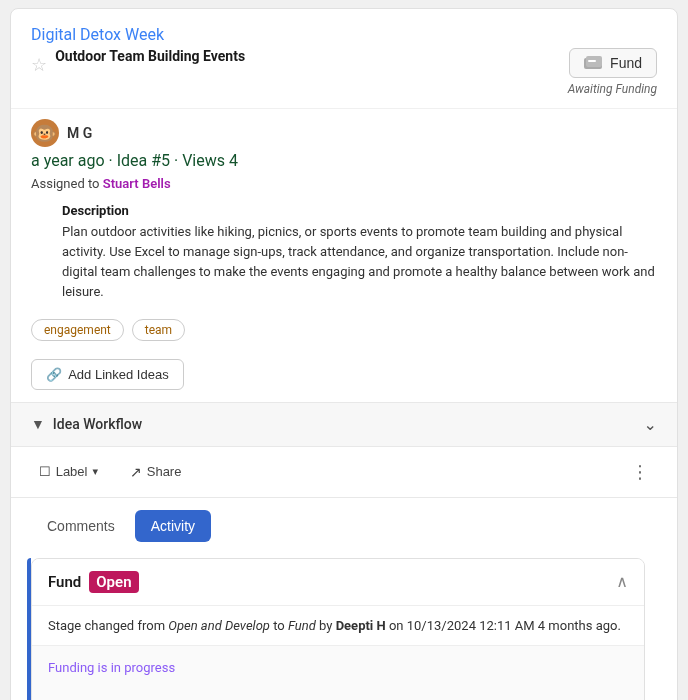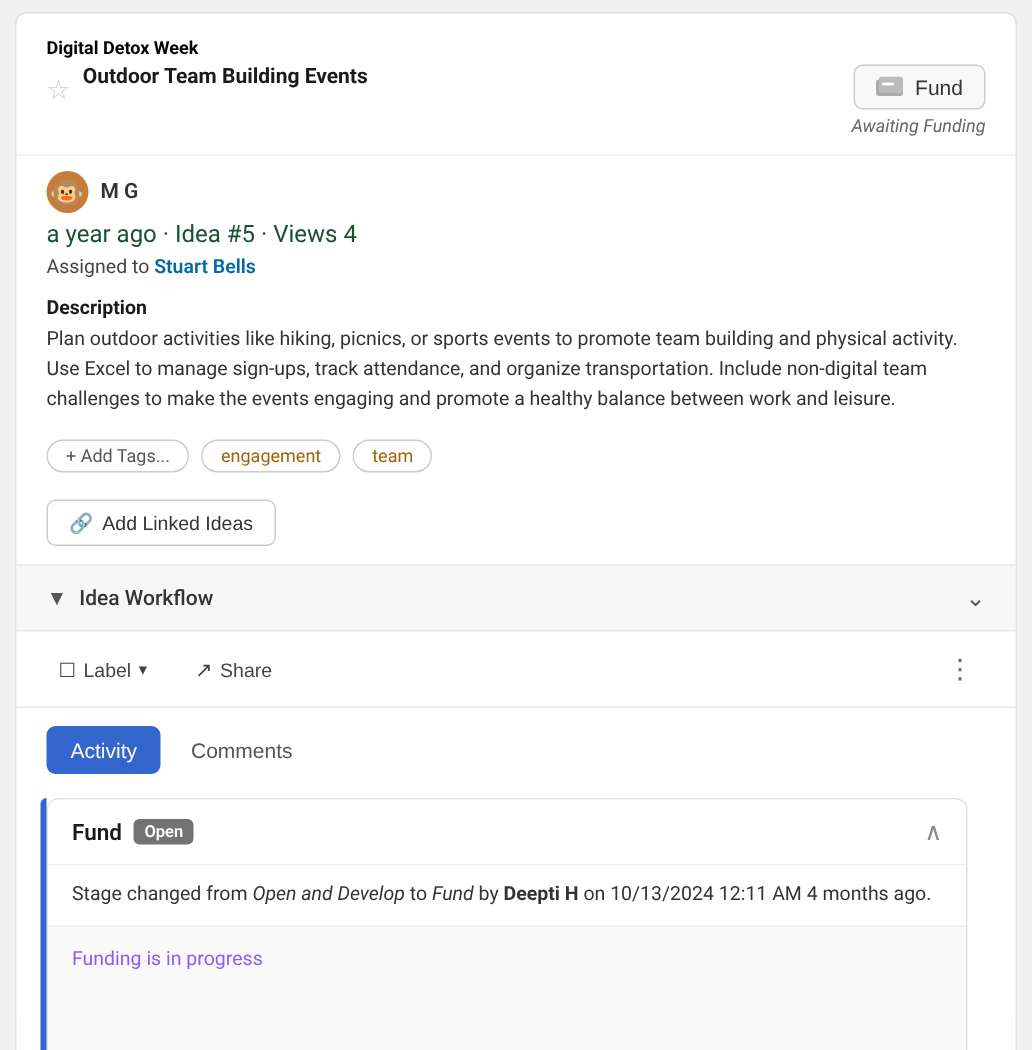--- a/index.html
+++ b/index.html
@@ -19,24 +19,23 @@
       width: 668px;
       min-height: 688px;
       overflow: hidden;
       position: relative;
     }
     .header-section {
       padding: 16px 20px 12px 20px;
       border-bottom: 1px solid #f0f0f0;
     }
     .category-label {
-      font-size: 12px;
-      color: #000000;
+      font-size: 16px;
+      color: #3b82f6;
       margin-bottom: 4px;
-      font-weight: bold;
     }
     .title-row {
       display: flex;
       align-items: flex-start;
       justify-content: space-between;
     }
     .title-left {
       display: flex;
       align-items: flex-start;
       gap: 8px;
@@ -117,27 +116,28 @@
       color: #14532d;
       margin-bottom: 6px;
       padding-left: 0;
     }
     .assigned-row {
       font-size: 13px;
       color: #444;
       margin-bottom: 12px;
     }
     .assigned-link {
-      color: #0369a1;
+      color: #a21caf;
       font-weight: 600;
       text-decoration: none;
       cursor: pointer;
     }
     .description-section {
       padding: 0 20px 12px 20px;
+      margin-left: 31px;
     }
     .description-title {
       font-size: 13px;
       font-weight: 700;
       color: #1a1a1a;
       margin-bottom: 4px;
     }
     .description-text {
       font-size: 13px;
       color: #333;
@@ -273,23 +273,23 @@
       display: flex;
       align-items: center;
       gap: 8px;
     }
     .activity-card-title {
       font-size: 15px;
       font-weight: 600;
       color: #1a1a1a;
     }
     .open-badge {
-      background: #737373;
+      background: #be185d;
       color: #fff;
-      font-size: 11px;
+      font-size: 15px;
       font-weight: 600;
       padding: 2px 7px;
       border-radius: 4px;
     }
     .collapse-icon {
       color: #888;
       font-size: 16px;
       cursor: pointer;
     }
     .activity-card-body {
@@ -375,21 +375,20 @@
       <a class="assigned-link">Stuart Bells</a>
     </div>
   </div>
 
   <div class="description-section">
     <div class="description-title">Description</div>
     <div class="description-text">Plan outdoor activities like hiking, picnics, or sports events to promote team building and physical activity. Use Excel to manage sign-ups, track attendance, and organize transportation. Include non-digital team challenges to make the events engaging and promote a healthy balance between work and leisure.</div>
   </div>
 
   <div class="tags-section">
-    <span class="tag add-tag">+ Add Tags...</span>
     <span class="tag">engagement</span>
     <span class="tag">team</span>
   </div>
 
   <div class="linked-ideas-section">
     <button class="linked-ideas-btn">
       <span>🔗</span>
       <span>Add Linked Ideas</span>
     </button>
   </div>
@@ -409,22 +408,22 @@
       <span style="font-size:11px;">▾</span>
     </button>
     <button class="action-btn">
       <span style="font-size:14px;">↗</span>
       <span>Share</span>
     </button>
     <button class="more-btn">⋮</button>
   </div>
 
   <div class="tabs-section">
+    <button class="tab-btn">Comments</button>
     <button class="tab-btn active">Activity</button>
-    <button class="tab-btn">Comments</button>
   </div>
 
   <div class="activity-section">
     <div class="activity-card-wrapper">
       <div class="left-accent"></div>
       <div class="activity-card" style="margin-left: 4px;">
         <div class="activity-card-header">
           <div class="activity-card-header-left">
             <span class="activity-card-title">Fund</span>
             <span class="open-badge">Open</span>

